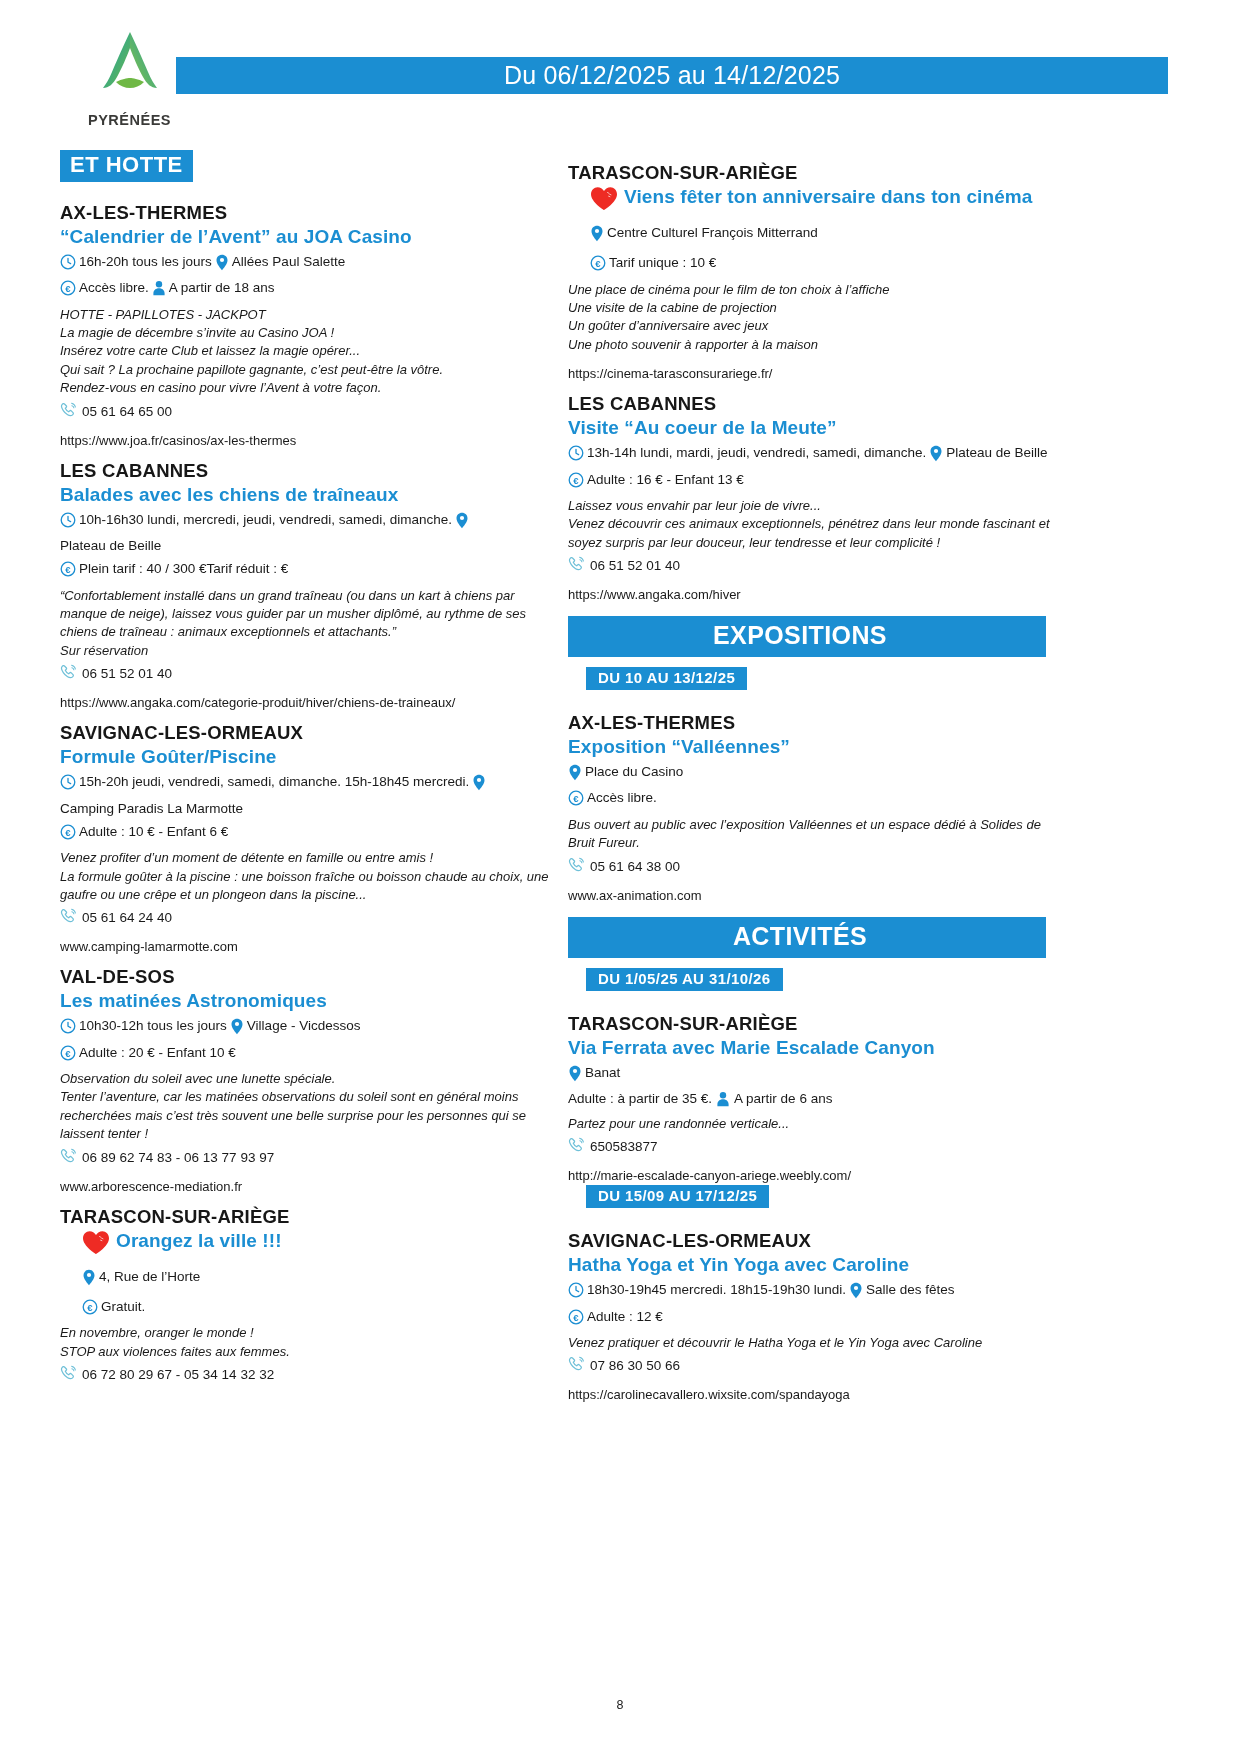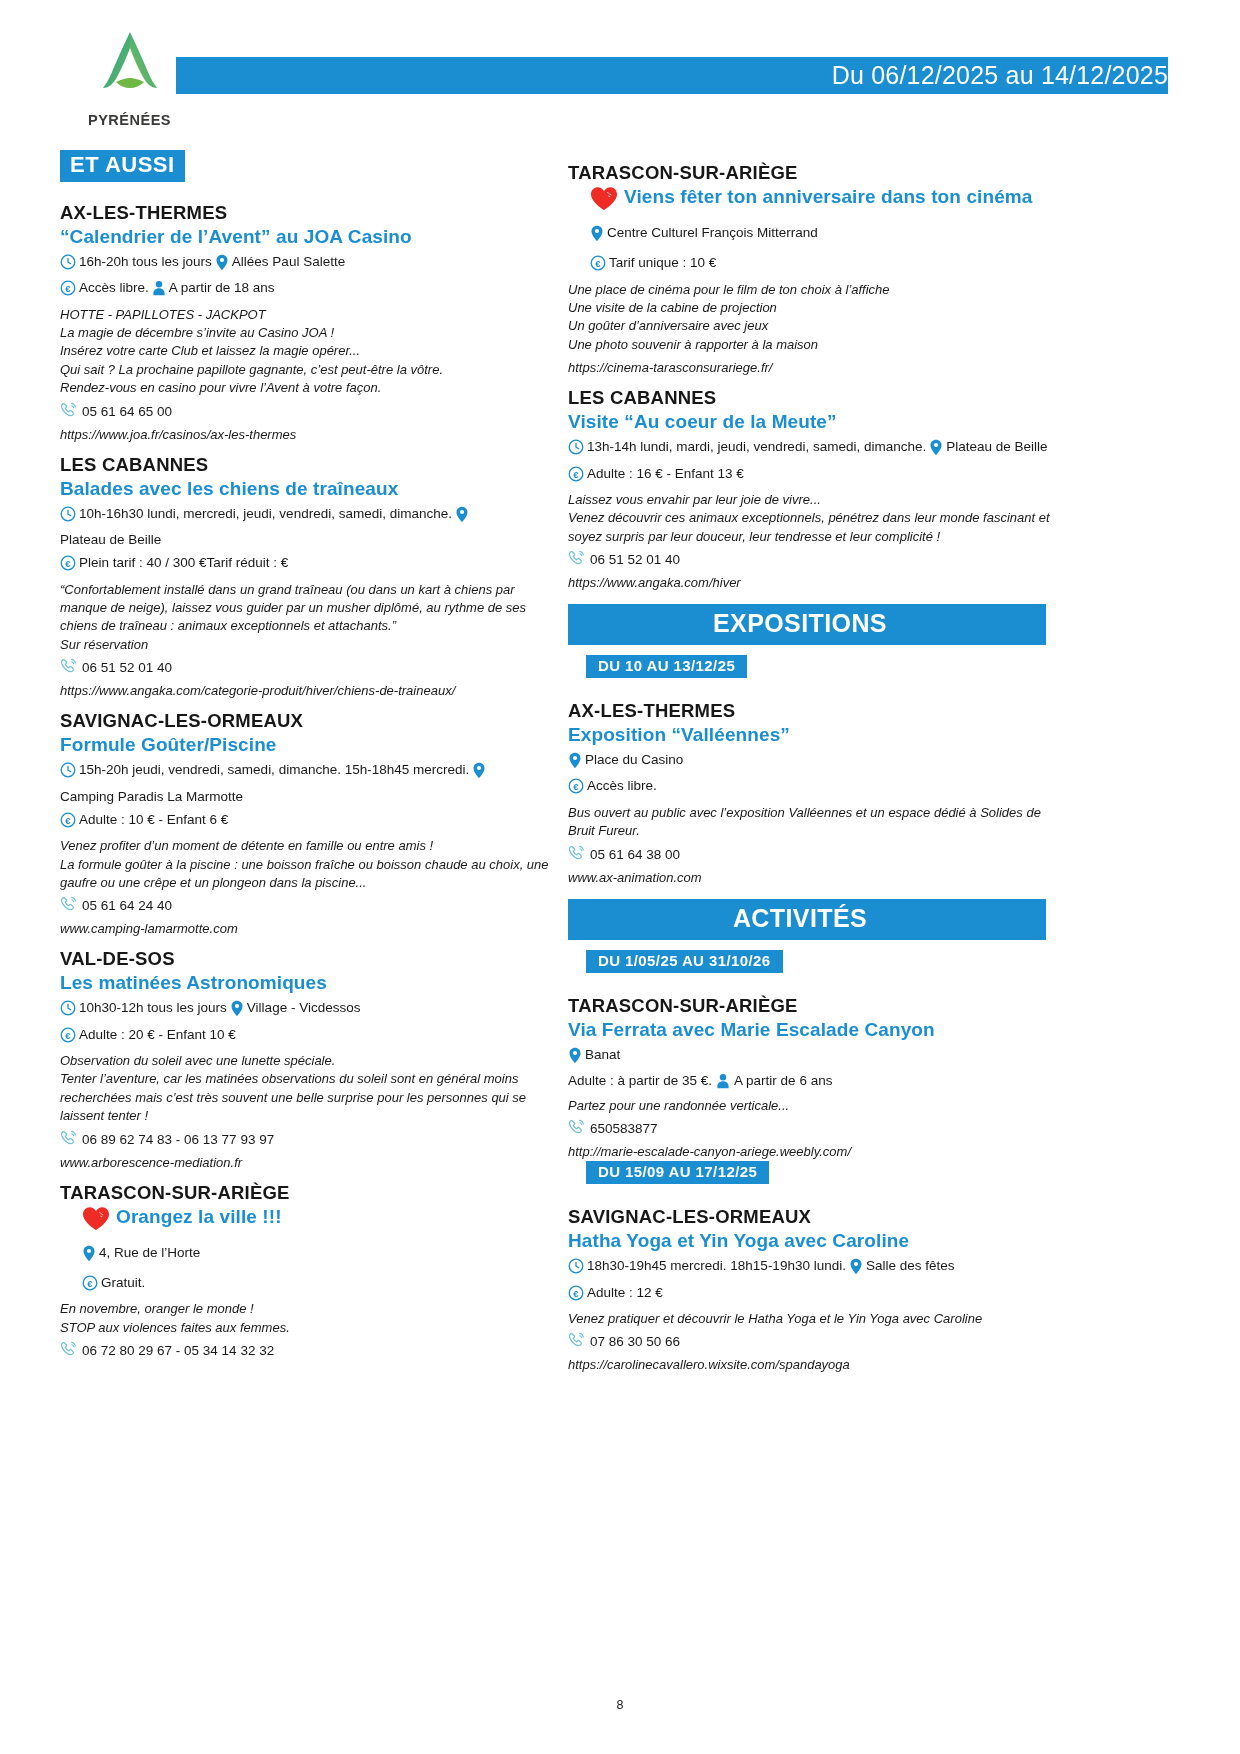--- a/index.html
+++ b/index.html
@@ -25,21 +25,21 @@
     color:#3a3a38; line-height:1.12; white-space:nowrap;margin-top:28px;
   }
   .logo-name1 { margin-top:20px; }
   .logo-sub {
     font-size:7px; letter-spacing:2.2px; color:#9a9a98;
     margin-top:3px; white-space:nowrap;
   }
   .date-banner {
     position:absolute; left:176px; top:57px; right:72px; height:37px;
     background:#1b8ed2; color:#ffffff;
-    display:flex; align-items:center; justify-content:flex-end;
+    display:flex; align-items:center; justify-content:center;
     font-size:25px; font-weight:300; letter-spacing:.2px;
   }
 
   
   .columns {
     position:absolute; left:0; top:150px; right:0;
     display:flex; gap:18px;
     padding:0 60px;
   }
   .col { width:490px; flex:0 0 490px; }
@@ -77,21 +77,21 @@
     font-size:13.5px; color:#1a1a1a; line-height:1.5;
     margin:3px 0 2px 0;
     display:flex; align-items:flex-start; flex-wrap:wrap; gap:3px;
   }
   .info.indent { margin-left:22px;margin-top:7px; }
   .info .ic { flex:0 0 auto; position:relative; top:2px; }
   .desc {
     font-size:13px; font-style:italic; line-height:1.42;
     margin:5px 0 4px 0; color:#1a1a1a; white-space:pre-line;
   }
-  .url { font-size:13px; color:#1a1a1a; margin:6px 0 2px 0; word-break:break-all;font-style:italic; }
+  .url { font-size:13px; color:#1a1a1a; margin:12px 0 2px 0; word-break:break-all; }
   .plain { font-size:13.5px; color:#1a1a1a; margin:5px 0 3px 0; display:flex; align-items:flex-start; gap:4px; flex-wrap:wrap;}
   .contline { display:flex; align-items:center; gap:5px; font-size:13.5px; margin:4px 0 2px 0; }
 
   .pagenum {
     position:absolute; bottom:42px; left:0; right:0;
     text-align:center; font-size:12.5px; color:#1a1a1a;
   }
 </style>
 </head>
 <body>
@@ -120,21 +120,21 @@
   </div>
 
   <div class="date-banner">
     <span>Du 06/12/2025 au 14/12/2025</span>
   </div>
 </div>
 
 <div class="columns">
 
   <div class="col" id="left-col">
-    <div class="cat-tag">ET AUSSI</div>
+    <div class="cat-tag">ET HOTTE</div>
     <div id="left-entries">
         <div class="entry">
           <div class="town">AX-LES-THERMES</div>
           <div class="title">
             <span>“Calendrier de l’Avent” au JOA Casino</span>
           </div>
           <div class="info">
             <span class="ic">
   <svg width="16" height="16" viewBox="0 0 16 16">
                 <circle cx="8" cy="8" r="6.8" fill="none" stroke="#1b8ed2" stroke-width="1.3"></circle>

